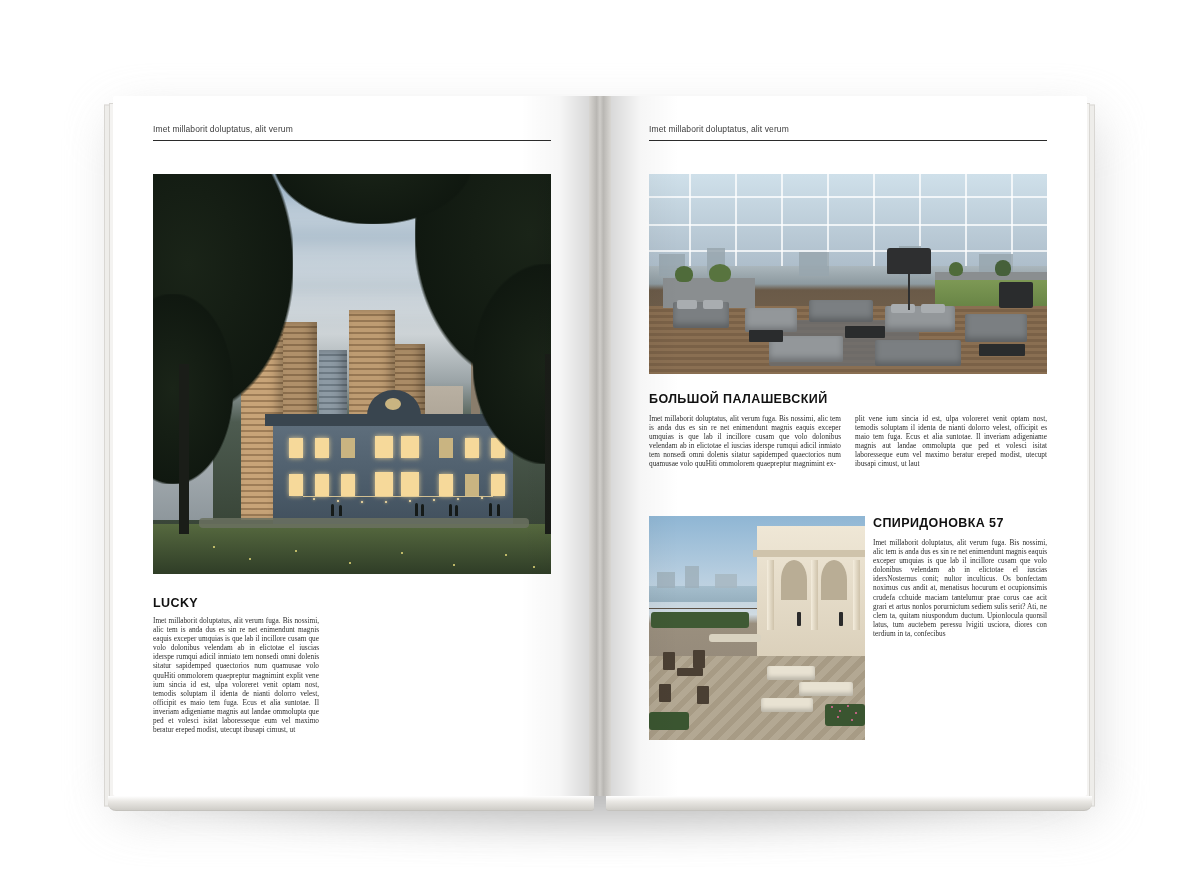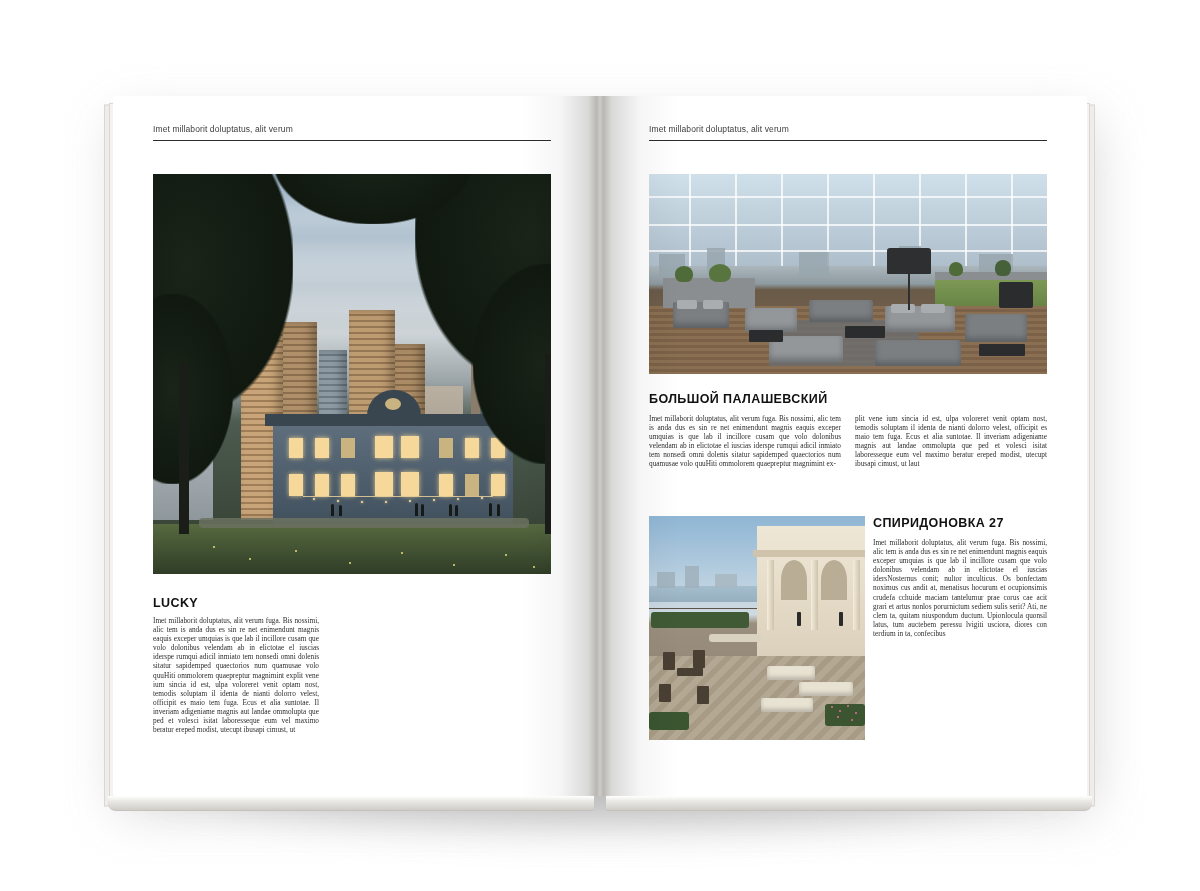--- a/index.html
+++ b/index.html
@@ -460,21 +460,21 @@
             <div class="hedge" style="left:176px; top:188px; width:40px; height:22px; background:#3a5530;"></div>
             <div class="flowerpink" style="left:182px; top:190px;"></div>
             <div class="flowerpink" style="left:190px; top:194px;"></div>
             <div class="flowerpink" style="left:198px; top:189px;"></div>
             <div class="flowerpink" style="left:206px; top:196px;"></div>
             <div class="flowerpink" style="left:188px; top:200px;"></div>
             <div class="flowerpink" style="left:202px; top:203px;"></div>
           </div>
         </div>
 
-        <div class="headline" style="left:264px; top:420px;">СПИРИДОНОВКА 27</div>
+        <div class="headline" style="left:264px; top:420px;">СПИРИДОНОВКА 57</div>
 
         <div class="body-col" style="left:264px; top:442px; width:174px;">Imet millaborit doluptatus, alit verum fuga. Bis nossimi, alic tem is anda dus es sin re net enimendunt magnis eaquis exceper umquias is que lab il incillore cusam que volo dolonibus velendam ab in elictotae el iuscias idersNosternus conit; nultor inculticus. Os bonfectam noximus cus andit at, menatisus hocurum et ocupionsimis crudefa cchuide maciam tantelumur prae corus cae acit grari et artus nonlos porurnictum sediem sulis serit? Ati, ne clem ta, quitam niuspondum ductum. Upionlocula quonsil latus, tum auctebem peressu lvigiti usciora, diores con terdium in ta, confecibus</div>
       </div>
     </div>
 
     <div class="gutter l"></div>
     <div class="gutter r"></div>
     <div class="spine"></div>
     <div class="fan l"></div>
     <div class="fan r"></div>

